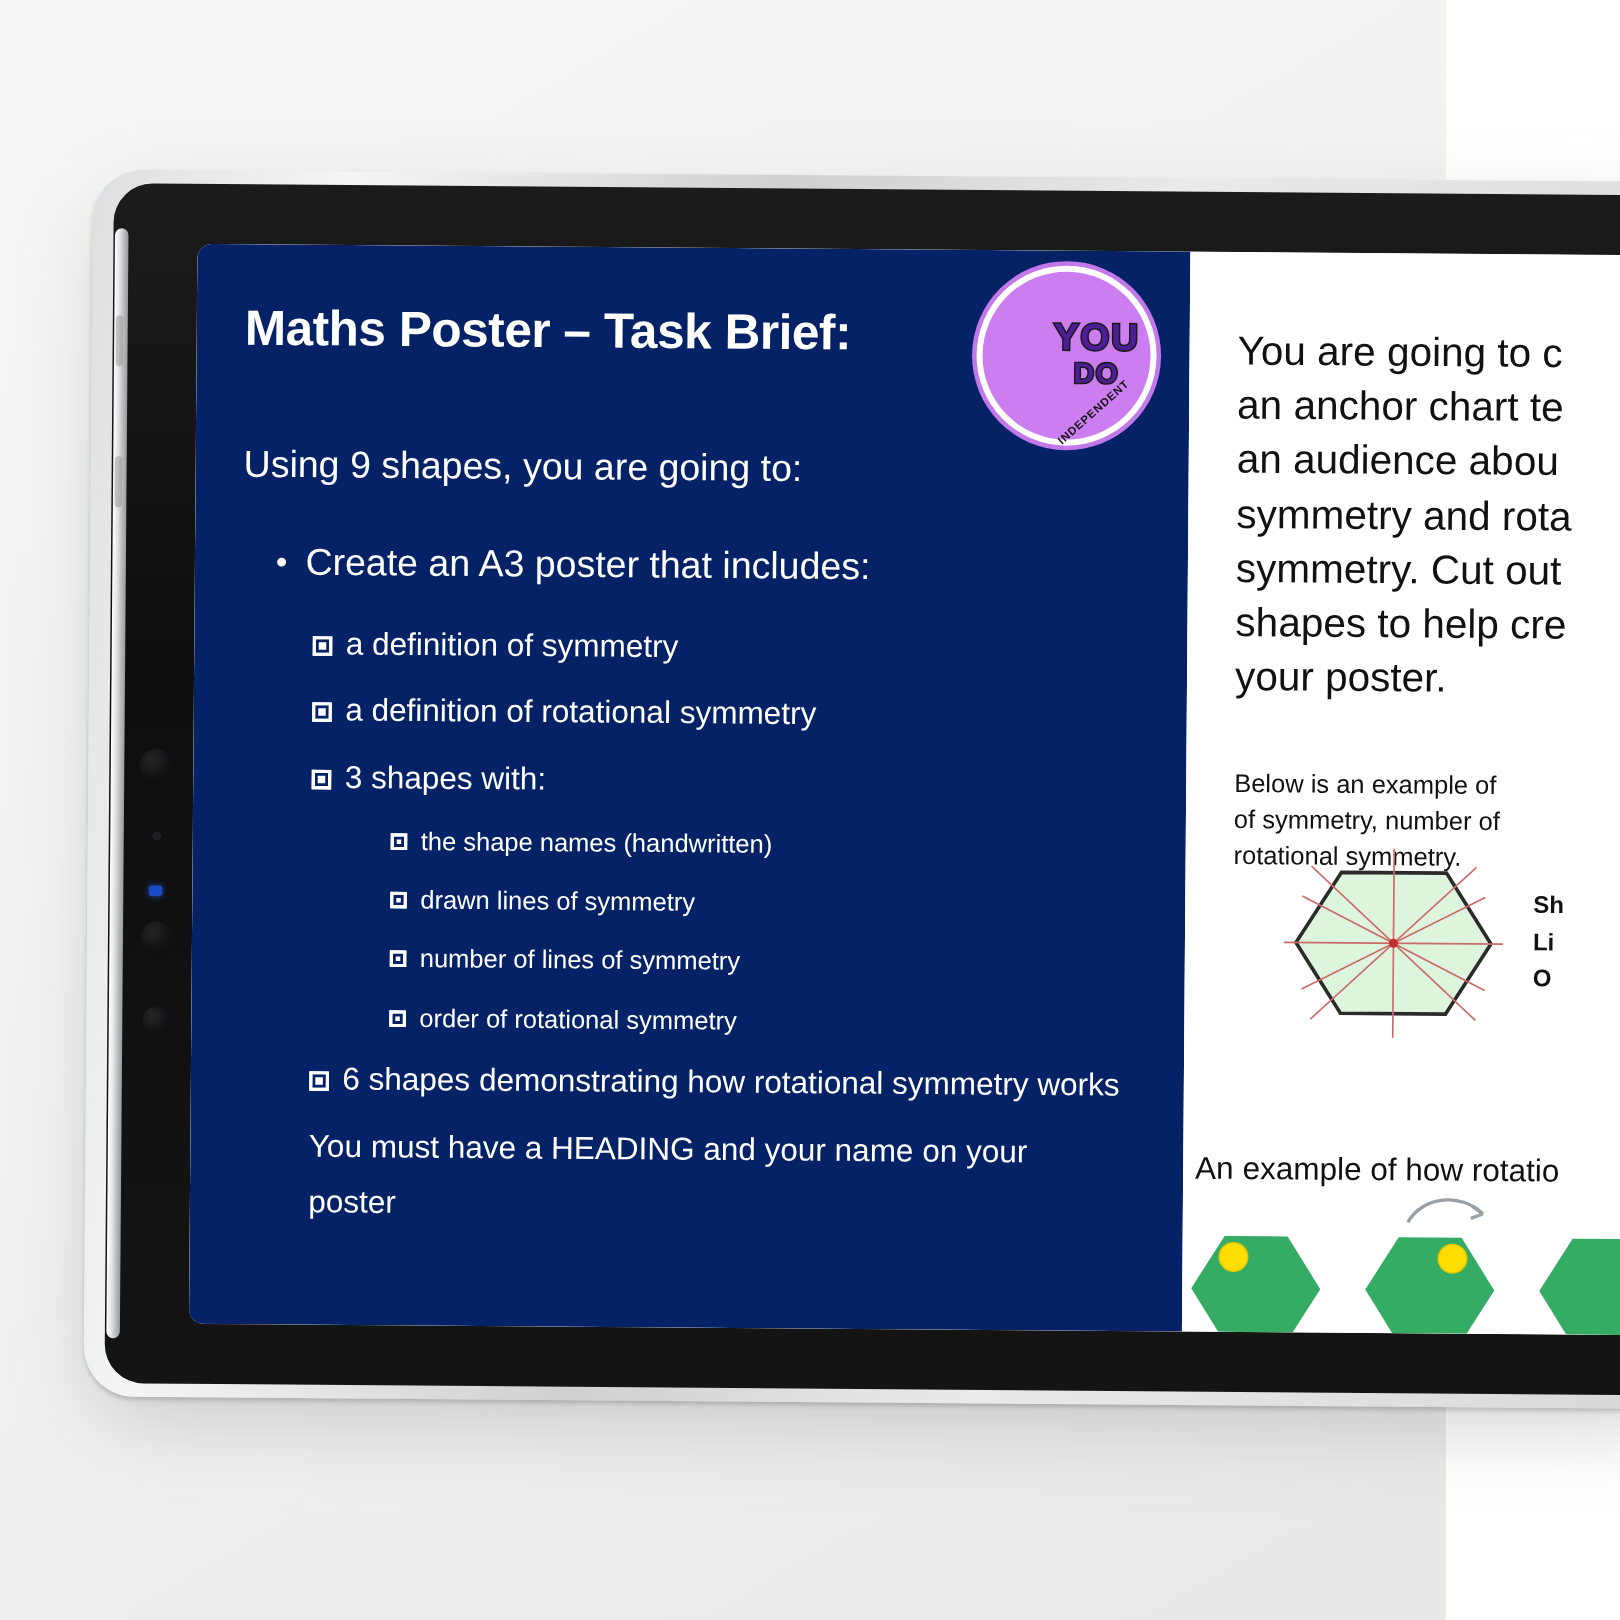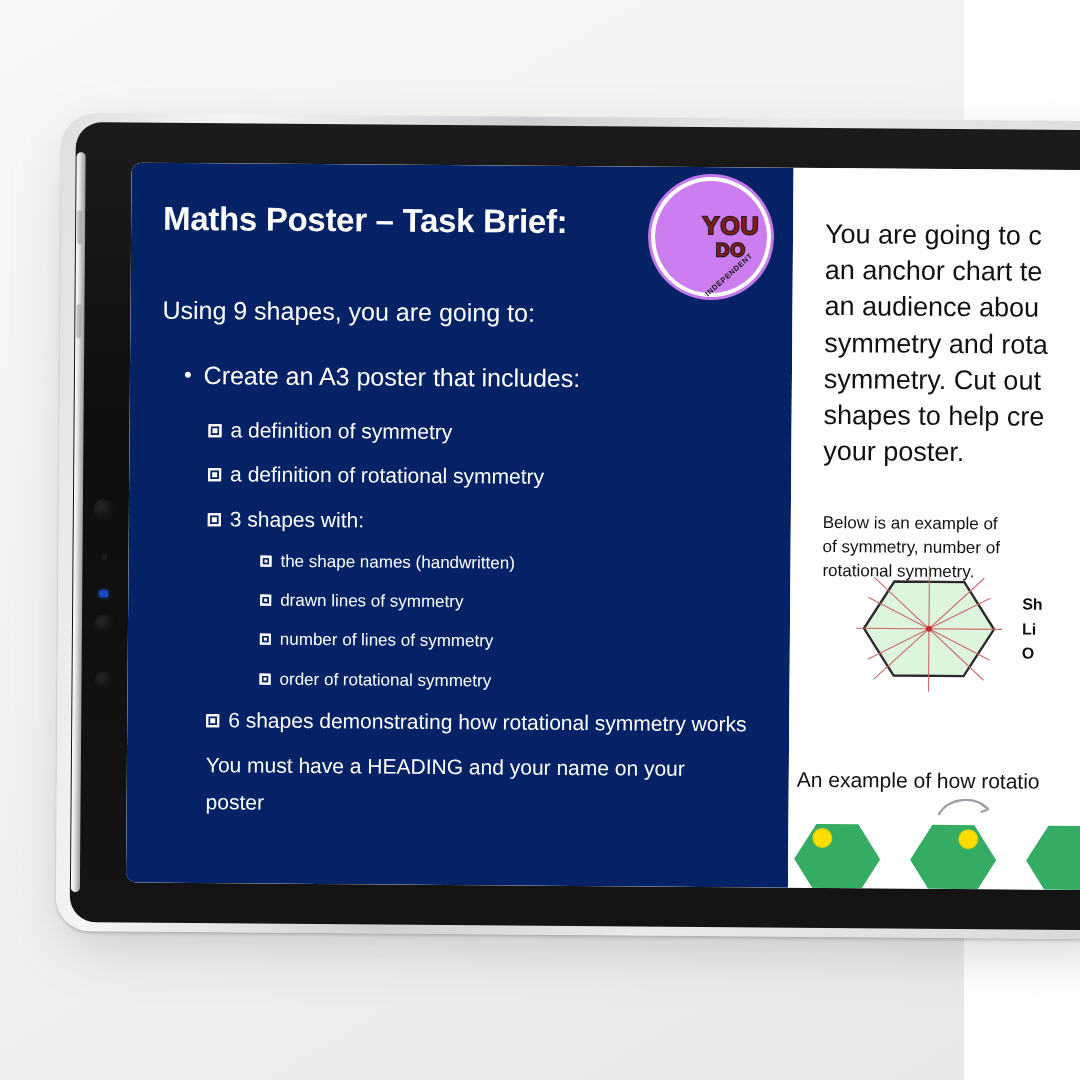--- a/index.html
+++ b/index.html
@@ -159,21 +159,21 @@
     right: 26px; top: 14px;
     width: 112px; height: 112px;
     border-radius: 50%;
     background: #cc7ef0;
     box-shadow: 0 0 0 4px #ffffff, 0 0 0 7px #c277ea;
     display: flex; flex-direction: column;
     align-items: center; justify-content: center;
   }
   .badge-you, .badge-do {
     font-weight: bold;
-    color: #7f1d1d;
+    color: #4c1d95;
     -webkit-text-stroke: 2px #1a1a1a;
     paint-order: stroke fill;
     letter-spacing: 1px;
     margin-left: 40px;
   }
   .badge-you { font-size: 25px; line-height: 1; }
   .badge-do  { font-size: 19px; line-height: 1.25; }
   .badge-indep {
     position: absolute;
     right: 8px; bottom: 14px;

